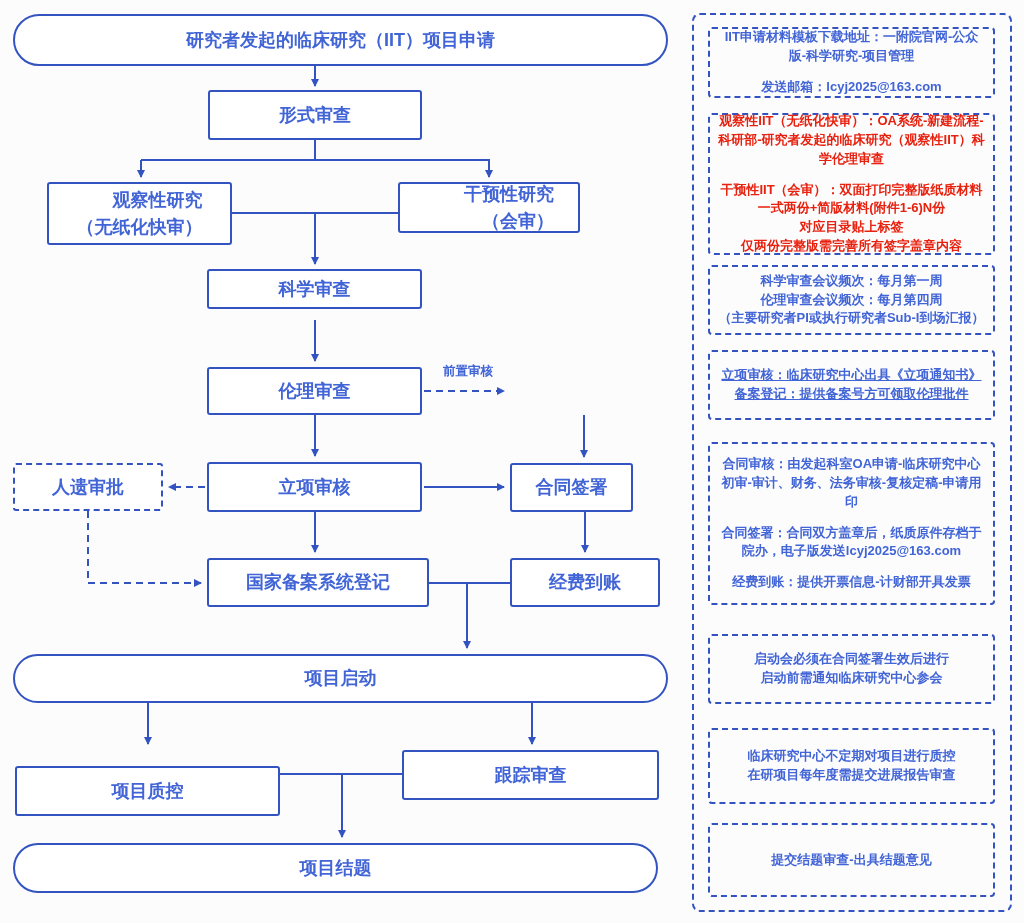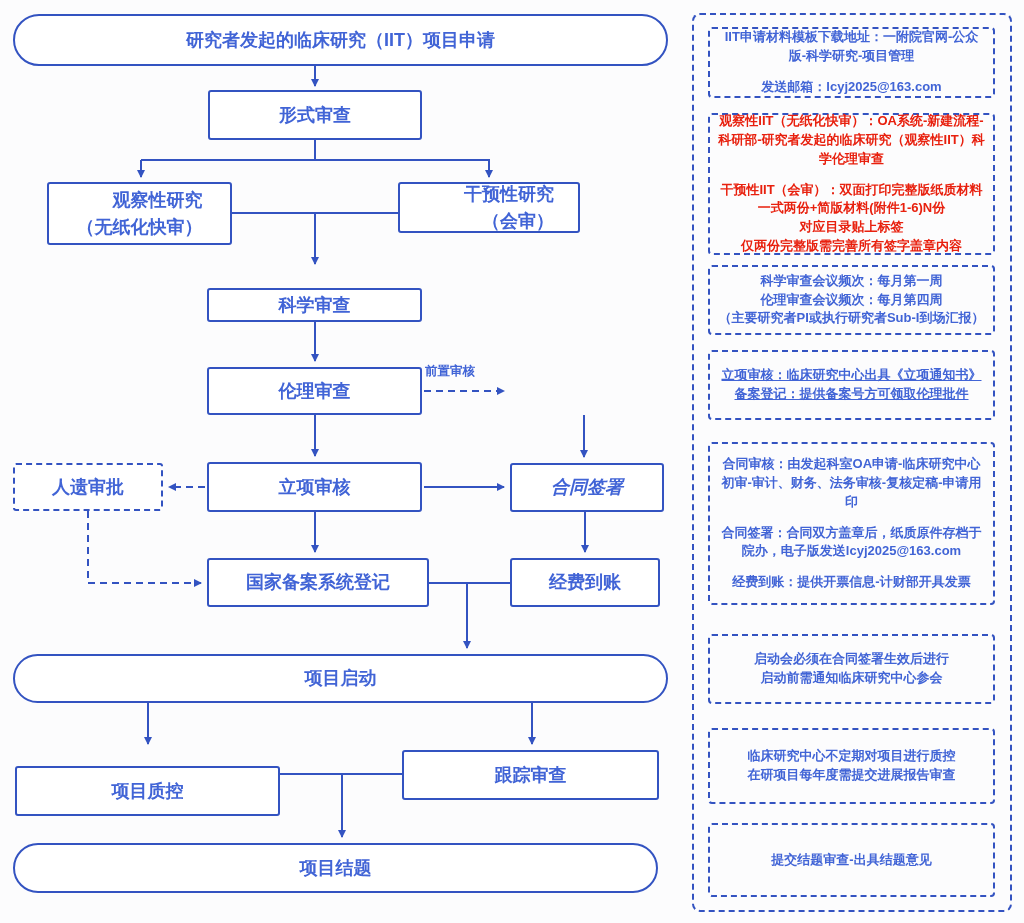--- a/index.html
+++ b/index.html
@@ -18,21 +18,21 @@
     border:2px solid var(--blue);background:#ffffff;color:var(--text);
     display:flex;align-items:center;justify-content:center;text-align:right;
     font-weight:bold;font-size:18px;line-height:1.45;border-radius:3px;
     white-space:pre-line;
   }
   .pill{border-radius:28px;}
   .dashed{border-style:dashed;}
 
   .edge-label{
     position:absolute;color:var(--text);font-weight:bold;font-size:12.5px;
-    text-align:left;
+    text-align:center;
   }
 
   .notes-outer{
     position:absolute;left:692px;top:13px;width:320px;height:899px;
     box-sizing:border-box;border:2px dashed var(--blue);border-radius:8px;
     background:transparent;
   }
   .note{
     position:absolute;box-sizing:border-box;left:14px;width:287px;
     border:2px dashed var(--blue);border-radius:4px;background:transparent;
@@ -98,32 +98,32 @@
   <div class="node pill" style="left:13px;top:14px;width:655px;height:52px;">研究者发起的临床研究（IIT）项目申请</div>
 
   <div class="node" style="left:208px;top:90px;width:214px;height:50px;">形式审查</div>
 
   <div class="node" style="left:47px;top:182px;width:185px;height:63px;">观察性研究
 （无纸化快审）</div>
 
   <div class="node" style="left:398px;top:182px;width:182px;height:51px;padding-left:40px;">干预性研究
 （会审）</div>
 
-  <div class="node" style="left:207px;top:288px;width:215px;height:34px;">科学审查</div>
+  <div class="node" style="left:207px;top:269px;width:215px;height:40px;">科学审查</div>
 
   <div class="node" style="left:207px;top:367px;width:215px;height:48px;">伦理审查</div>
 
 
   <div class="edge-label" style="left:425px;top:363px;width:86px;">前置审核</div>
 
   <div class="node dashed" style="left:13px;top:463px;width:150px;height:48px;">人遗审批</div>
 
   <div class="node" style="left:207px;top:462px;width:215px;height:50px;">立项审核</div>
 
-  <div class="node" style="left:510px;top:463px;width:154px;height:49px;font-style:italic;">合同签署</div>
+  <div class="node" style="left:510px;top:463px;width:123px;height:49px;">合同签署</div>
 
   <div class="node" style="left:207px;top:558px;width:222px;height:49px;">国家备案系统登记</div>
 
   <div class="node" style="left:510px;top:558px;width:150px;height:49px;">经费到账</div>
 
   <div class="node pill" style="left:13px;top:654px;width:655px;height:49px;">项目启动</div>
 
   <div class="node" style="left:15px;top:766px;width:265px;height:50px;">项目质控</div>
 
   <div class="node" style="left:402px;top:750px;width:257px;height:50px;">跟踪审查</div>

